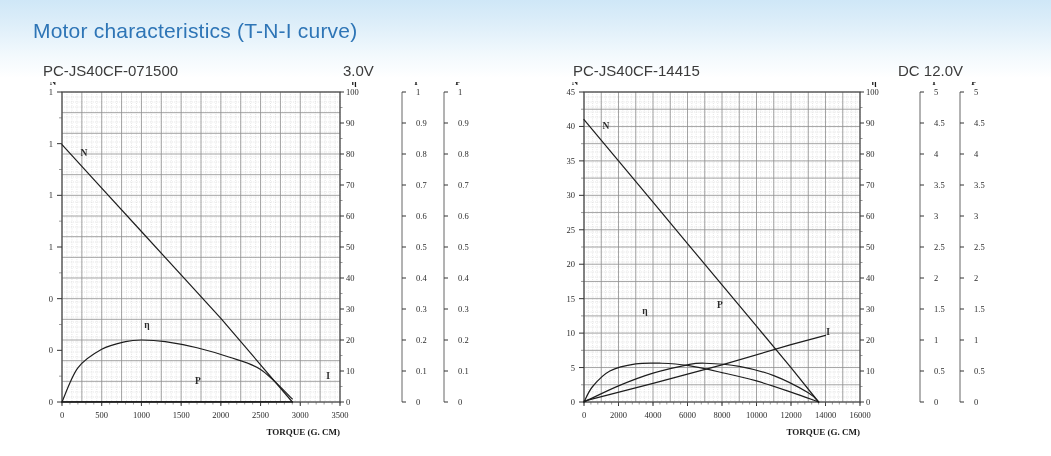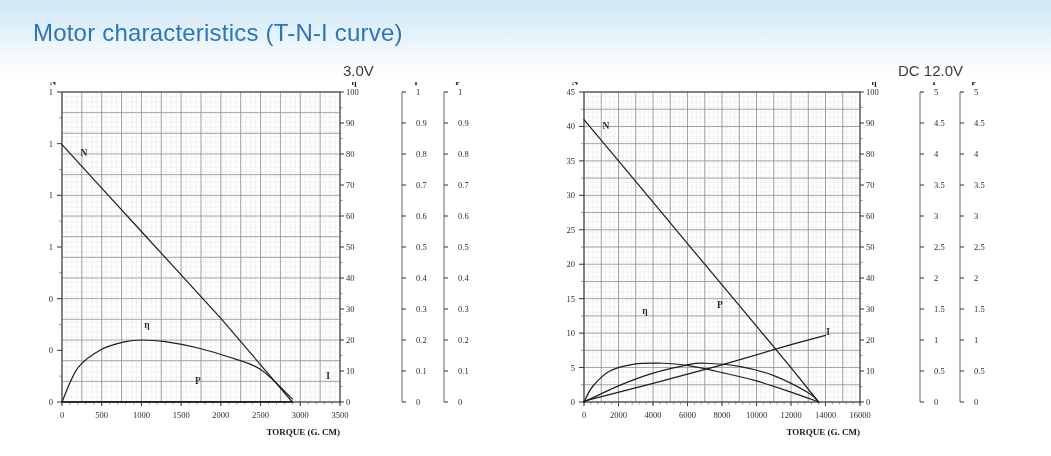--- a/index.html
+++ b/index.html
@@ -9,21 +9,21 @@
     font-family:"Liberation Sans", sans-serif;
     overflow:hidden;
     position:relative;
   }
   .header-band{
     position:absolute;left:0;top:0;width:1051px;height:78px;
     background:linear-gradient(to bottom,#cfe7f7 0%,#ddeef9 30%,#f2f9fd 70%,#ffffff 100%);
   }
   .section-title{
     position:absolute;left:33px;top:19px;
-    font-size:24px;color:#2e75b6;letter-spacing:0.2px;
+    font-size:21px;color:#2e75b6;letter-spacing:0.2px;
     white-space:nowrap;
   }
   .panel{position:absolute;top:54px;height:402px;}
   .panel-left{left:10px;width:515px;}
   .panel-right{left:540px;width:505px;}
   .model-name{
     position:absolute;top:8px;left:33px;
     font-size:15px;color:#3b3b3b;white-space:nowrap;
   }
   .volt{
@@ -37,20 +37,21 @@
   .curve-lbl{font-family:"Liberation Serif",serif;font-size:9.5px;font-weight:bold;fill:#2b2b2b;}
   .torque-lbl{font-family:"Liberation Serif",serif;font-size:9px;font-weight:bold;fill:#1a1a1a;}
 </style>
 </head>
 <body>
 
 <div class="header-band"></div>
 <div class="section-title">Motor characteristics (T-N-I curve)</div>
 
 <div class="panel panel-left">
+  <div class="model-name">PC-JS40CF-071500</div>
   <div class="volt" style="left:333px;">3.0V</div>
   <div class="plot-wrap">
     <svg id="svg-left" width="515" height="375" viewBox="0 0 515 375">
         <g>
           <line x1="52" y1="10" x2="52" y2="320" stroke="#c9c9c9" stroke-width="0.5" stroke-dasharray="1,1.2"></line>
           <line x1="56.964285714285715" y1="10" x2="56.964285714285715" y2="320" stroke="#c9c9c9" stroke-width="0.5" stroke-dasharray="1,1.2"></line>
           <line x1="61.92857142857143" y1="10" x2="61.92857142857143" y2="320" stroke="#c9c9c9" stroke-width="0.5" stroke-dasharray="1,1.2"></line>
           <line x1="66.89285714285714" y1="10" x2="66.89285714285714" y2="320" stroke="#c9c9c9" stroke-width="0.5" stroke-dasharray="1,1.2"></line>
           <line x1="71.85714285714286" y1="10" x2="71.85714285714286" y2="320" stroke="#c9c9c9" stroke-width="0.5" stroke-dasharray="1,1.2"></line>
           <line x1="76.82142857142857" y1="10" x2="76.82142857142857" y2="320" stroke="#c9c9c9" stroke-width="0.5" stroke-dasharray="1,1.2"></line>
@@ -388,20 +389,21 @@
         <path d="M52.00,320.00C61.27,319.99 88.40,319.96 107.60,319.94C126.80,319.93 147.31,319.93 167.17,319.93C187.03,319.93 207.55,319.93 226.74,319.94C245.94,319.96 273.08,319.99 282.34,319.99" fill="none" stroke="#1d1d1d" stroke-width="1.2" stroke-linecap="round" stroke-linejoin="round"></path>
         <text x="74" y="74" class="curve-lbl" text-anchor="middle">N</text>
         <text x="137" y="246" class="curve-lbl" text-anchor="middle">η</text>
         <text x="188" y="302" class="curve-lbl" text-anchor="middle">P</text>
         <text x="318" y="297" class="curve-lbl" text-anchor="middle">I</text>
       </svg>
   </div>
 </div>
 
 <div class="panel panel-right">
+  <div class="model-name">PC-JS40CF-14415</div>
   <div class="volt" style="left:358px;">DC 12.0V</div>
   <div class="plot-wrap">
     <svg id="svg-right" width="505" height="375" viewBox="0 0 505 375">
         <g>
           <line x1="44" y1="10" x2="44" y2="320" stroke="#c9c9c9" stroke-width="0.5" stroke-dasharray="1,1.2"></line>
           <line x1="48.3125" y1="10" x2="48.3125" y2="320" stroke="#c9c9c9" stroke-width="0.5" stroke-dasharray="1,1.2"></line>
           <line x1="52.625" y1="10" x2="52.625" y2="320" stroke="#c9c9c9" stroke-width="0.5" stroke-dasharray="1,1.2"></line>
           <line x1="56.9375" y1="10" x2="56.9375" y2="320" stroke="#c9c9c9" stroke-width="0.5" stroke-dasharray="1,1.2"></line>
           <line x1="61.25" y1="10" x2="61.25" y2="320" stroke="#c9c9c9" stroke-width="0.5" stroke-dasharray="1,1.2"></line>
           <line x1="65.5625" y1="10" x2="65.5625" y2="320" stroke="#c9c9c9" stroke-width="0.5" stroke-dasharray="1,1.2"></line>

